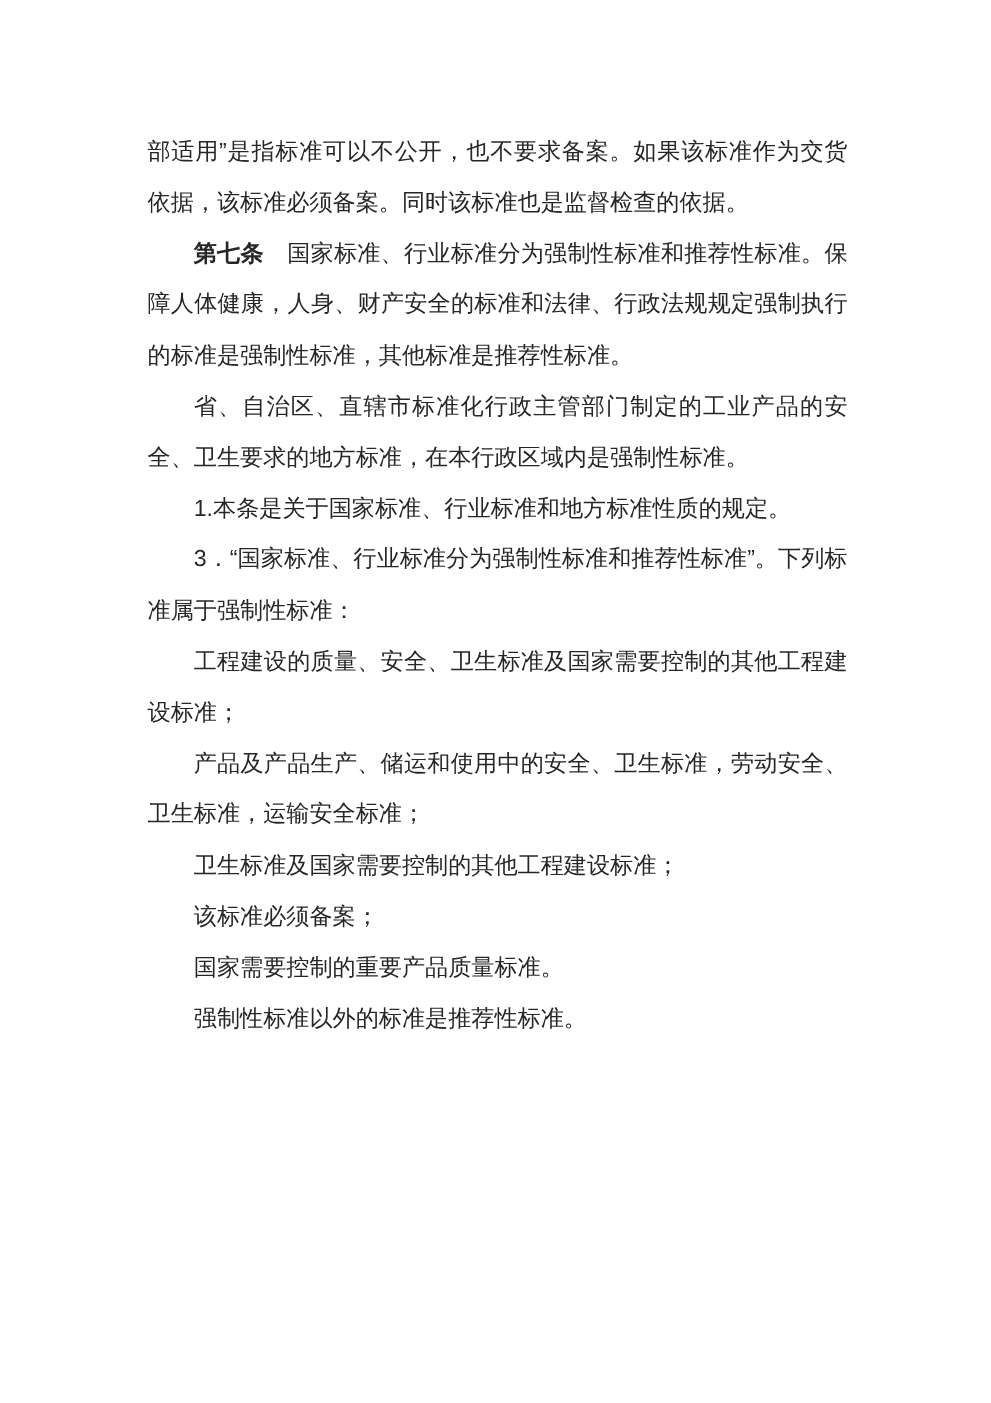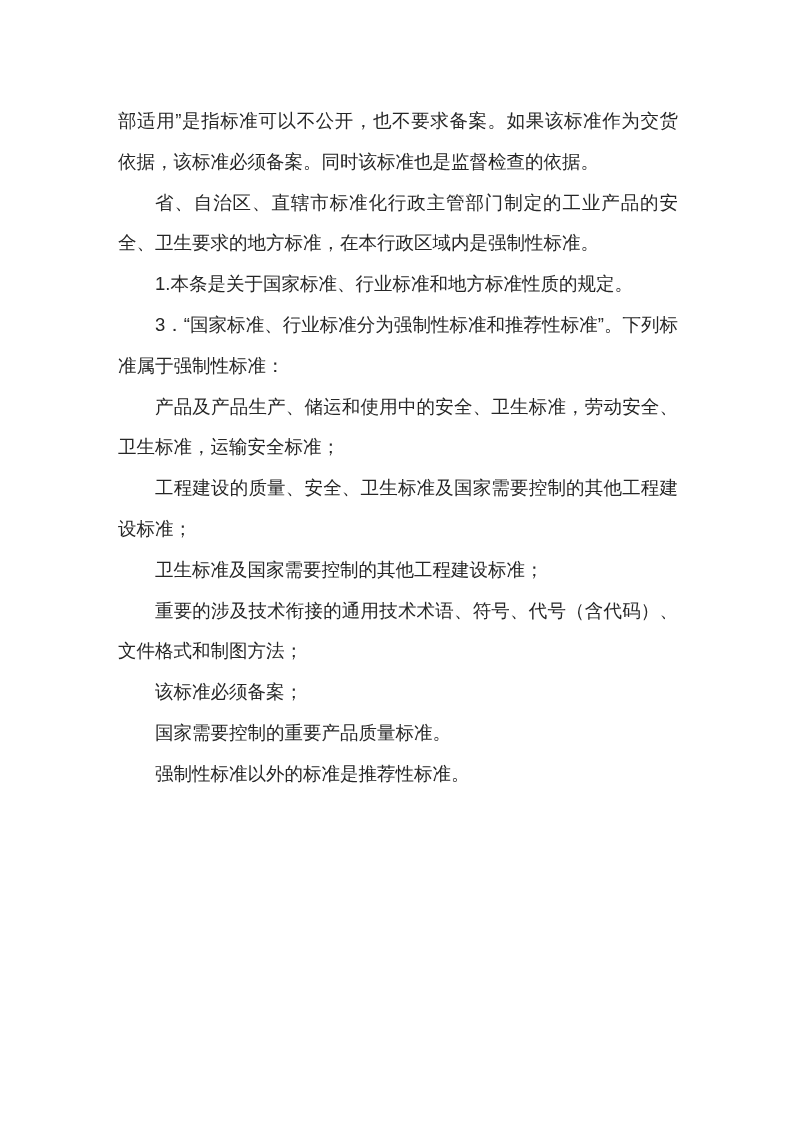--- a/index.html
+++ b/index.html
@@ -38,24 +38,24 @@
   .article-label {
     font-weight: 700;
   }
 </style>
 </head>
 <body>
 
 <div class="page">
   <div class="content">
     <p class="para no-indent">部适用”是指标准可以不公开，也不要求备案。如果该标准作为交货依据，该标准必须备案。同时该标准也是监督检查的依据。</p>
+    <p class="para"><span class="article-label">第七条</span><span>　国家标准、行业标准分为强制性标准和推荐性标准。保障人体健康，人身、财产安全的标准和法律、行政法规规定强制执行的标准是强制性标准，其他标准是推荐性标准。</span></p>
     <p class="para">省、自治区、直辖市标准化行政主管部门制定的工业产品的安全、卫生要求的地方标准，在本行政区域内是强制性标准。</p>
     <p class="para">1.本条是关于国家标准、行业标准和地方标准性质的规定。</p>
     <p class="para">3．“国家标准、行业标准分为强制性标准和推荐性标准”。下列标准属于强制性标准：</p>
+    <p class="para">工程建设的质量、安全、卫生标准及国家需要控制的其他工程建设标准；</p>
     <p class="para">产品及产品生产、储运和使用中的安全、卫生标准，劳动安全、卫生标准，运输安全标准；</p>
-    <p class="para">工程建设的质量、安全、卫生标准及国家需要控制的其他工程建设标准；</p>
     <p class="para">卫生标准及国家需要控制的其他工程建设标准；</p>
-    <p class="para">重要的涉及技术衔接的通用技术术语、符号、代号（含代码）、文件格式和制图方法；</p>
     <p class="para">该标准必须备案；</p>
     <p class="para">国家需要控制的重要产品质量标准。</p>
     <p class="para">强制性标准以外的标准是推荐性标准。</p>
   </div>
 </div>
 
 </body></html>

